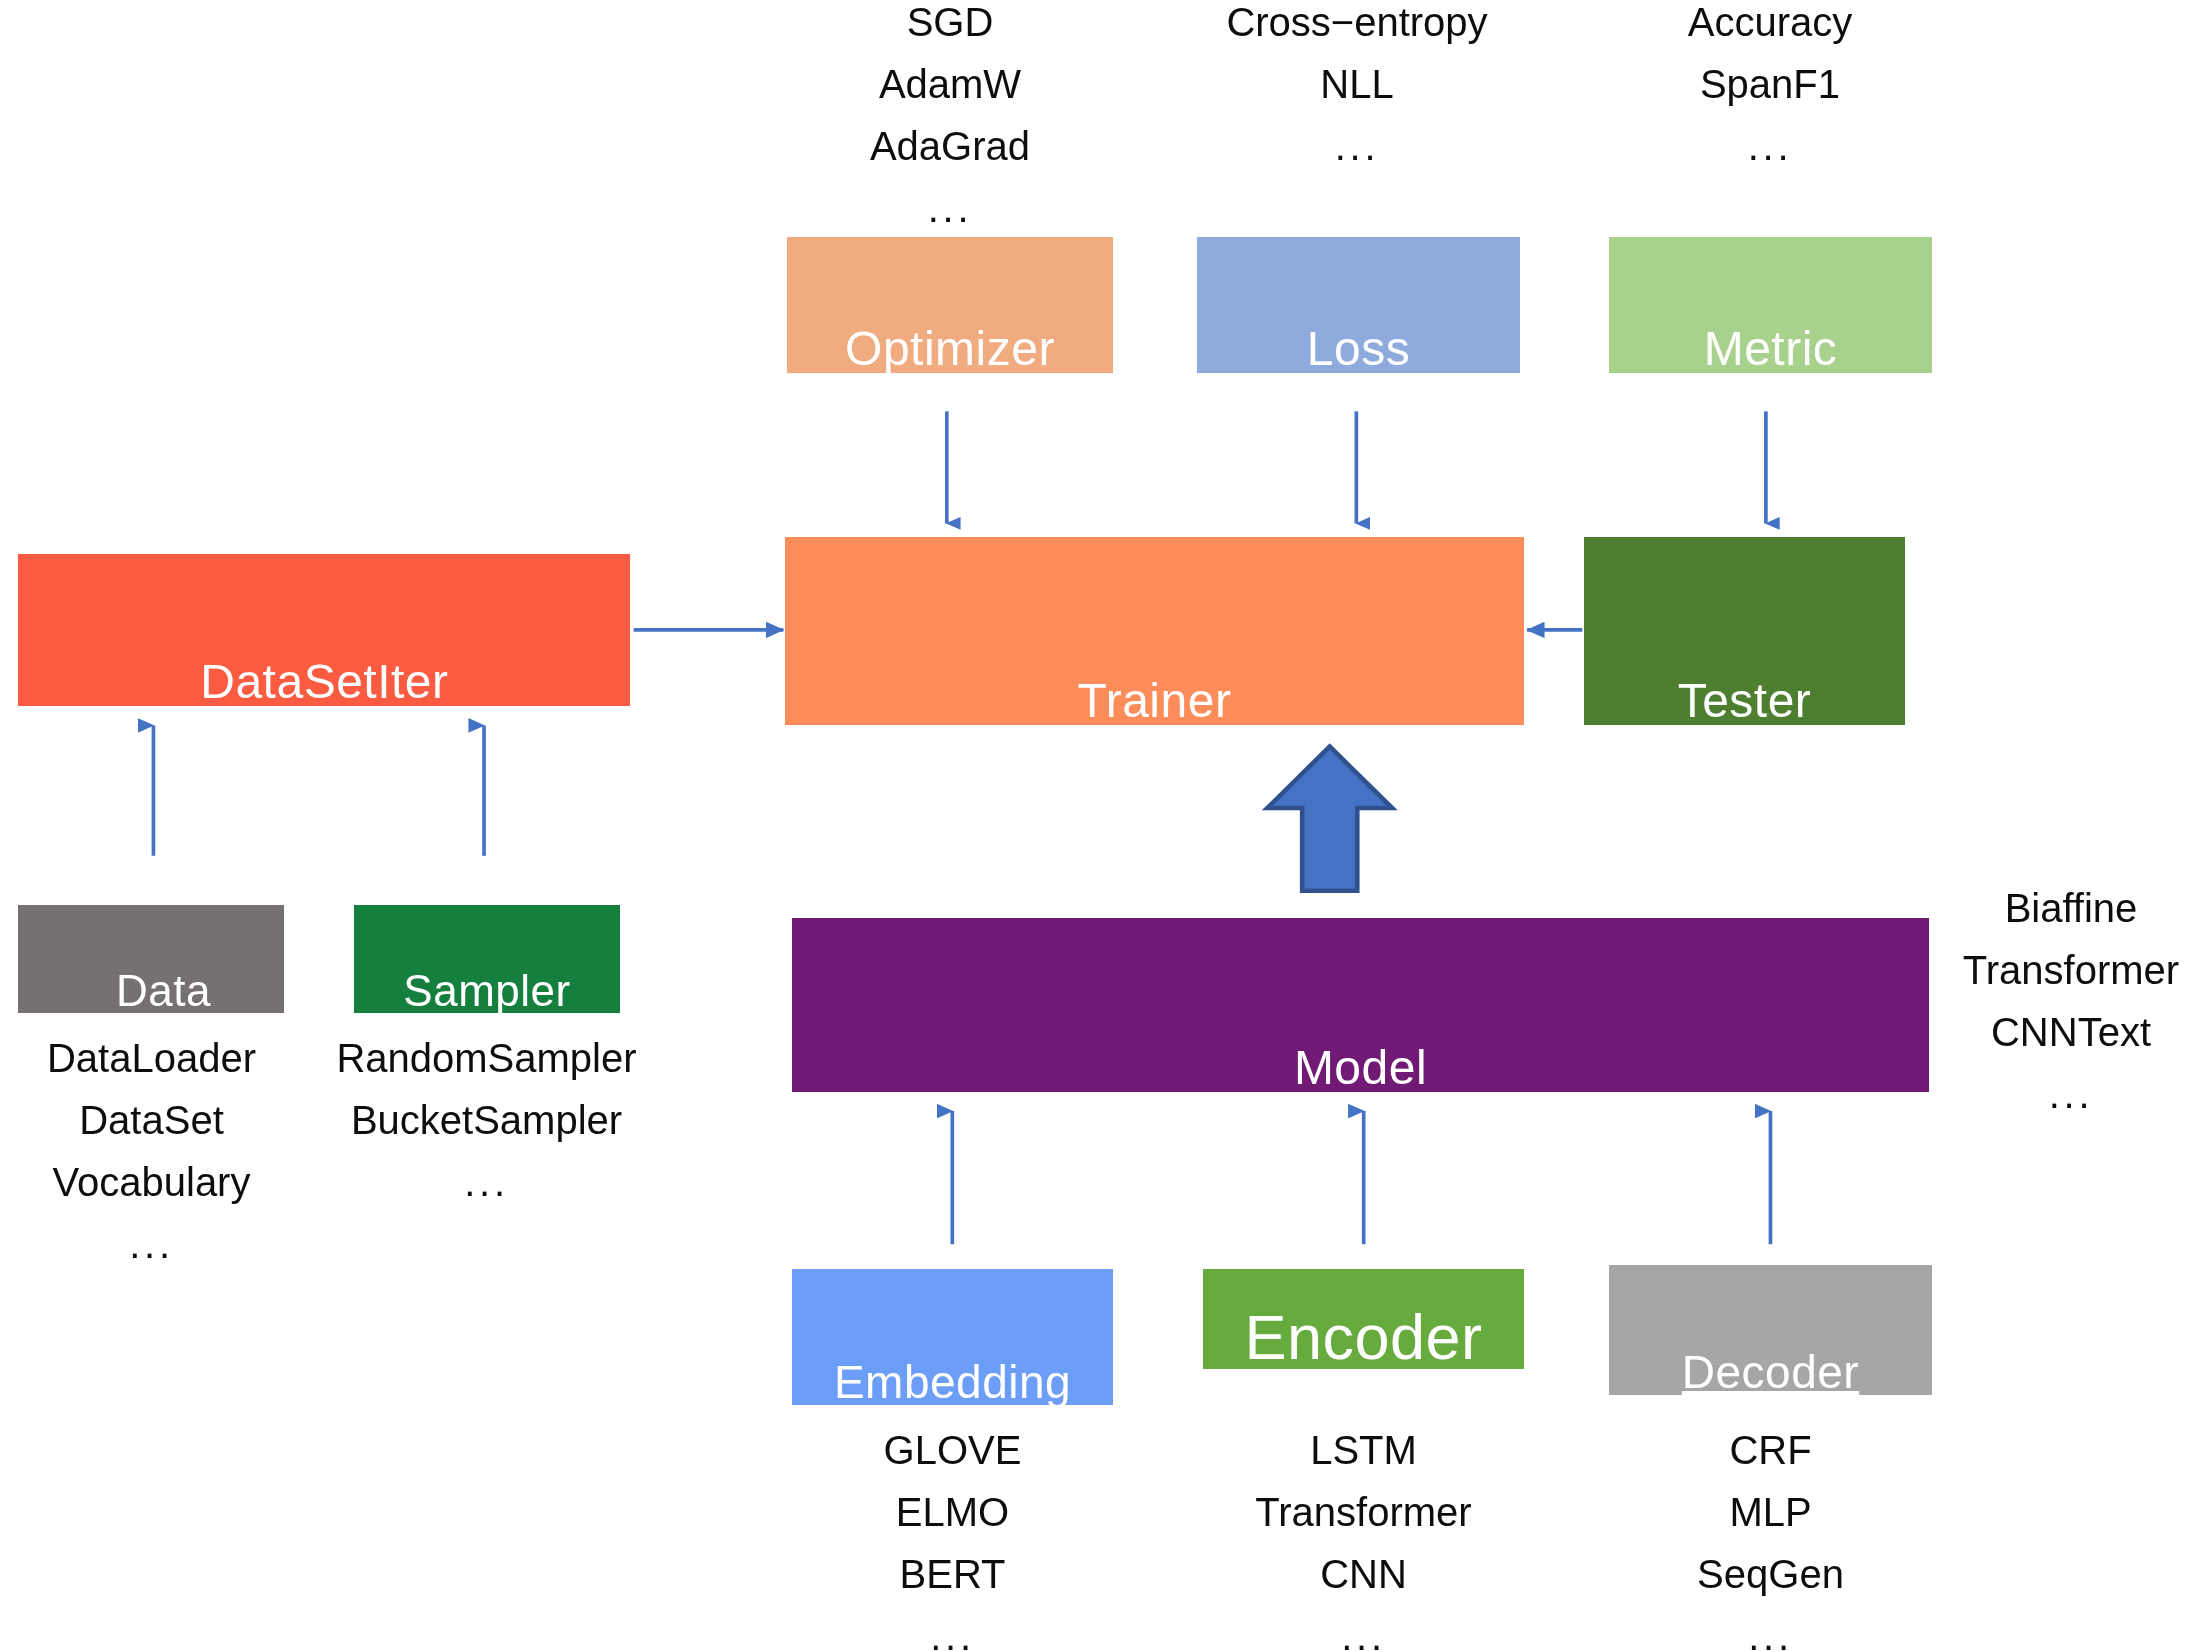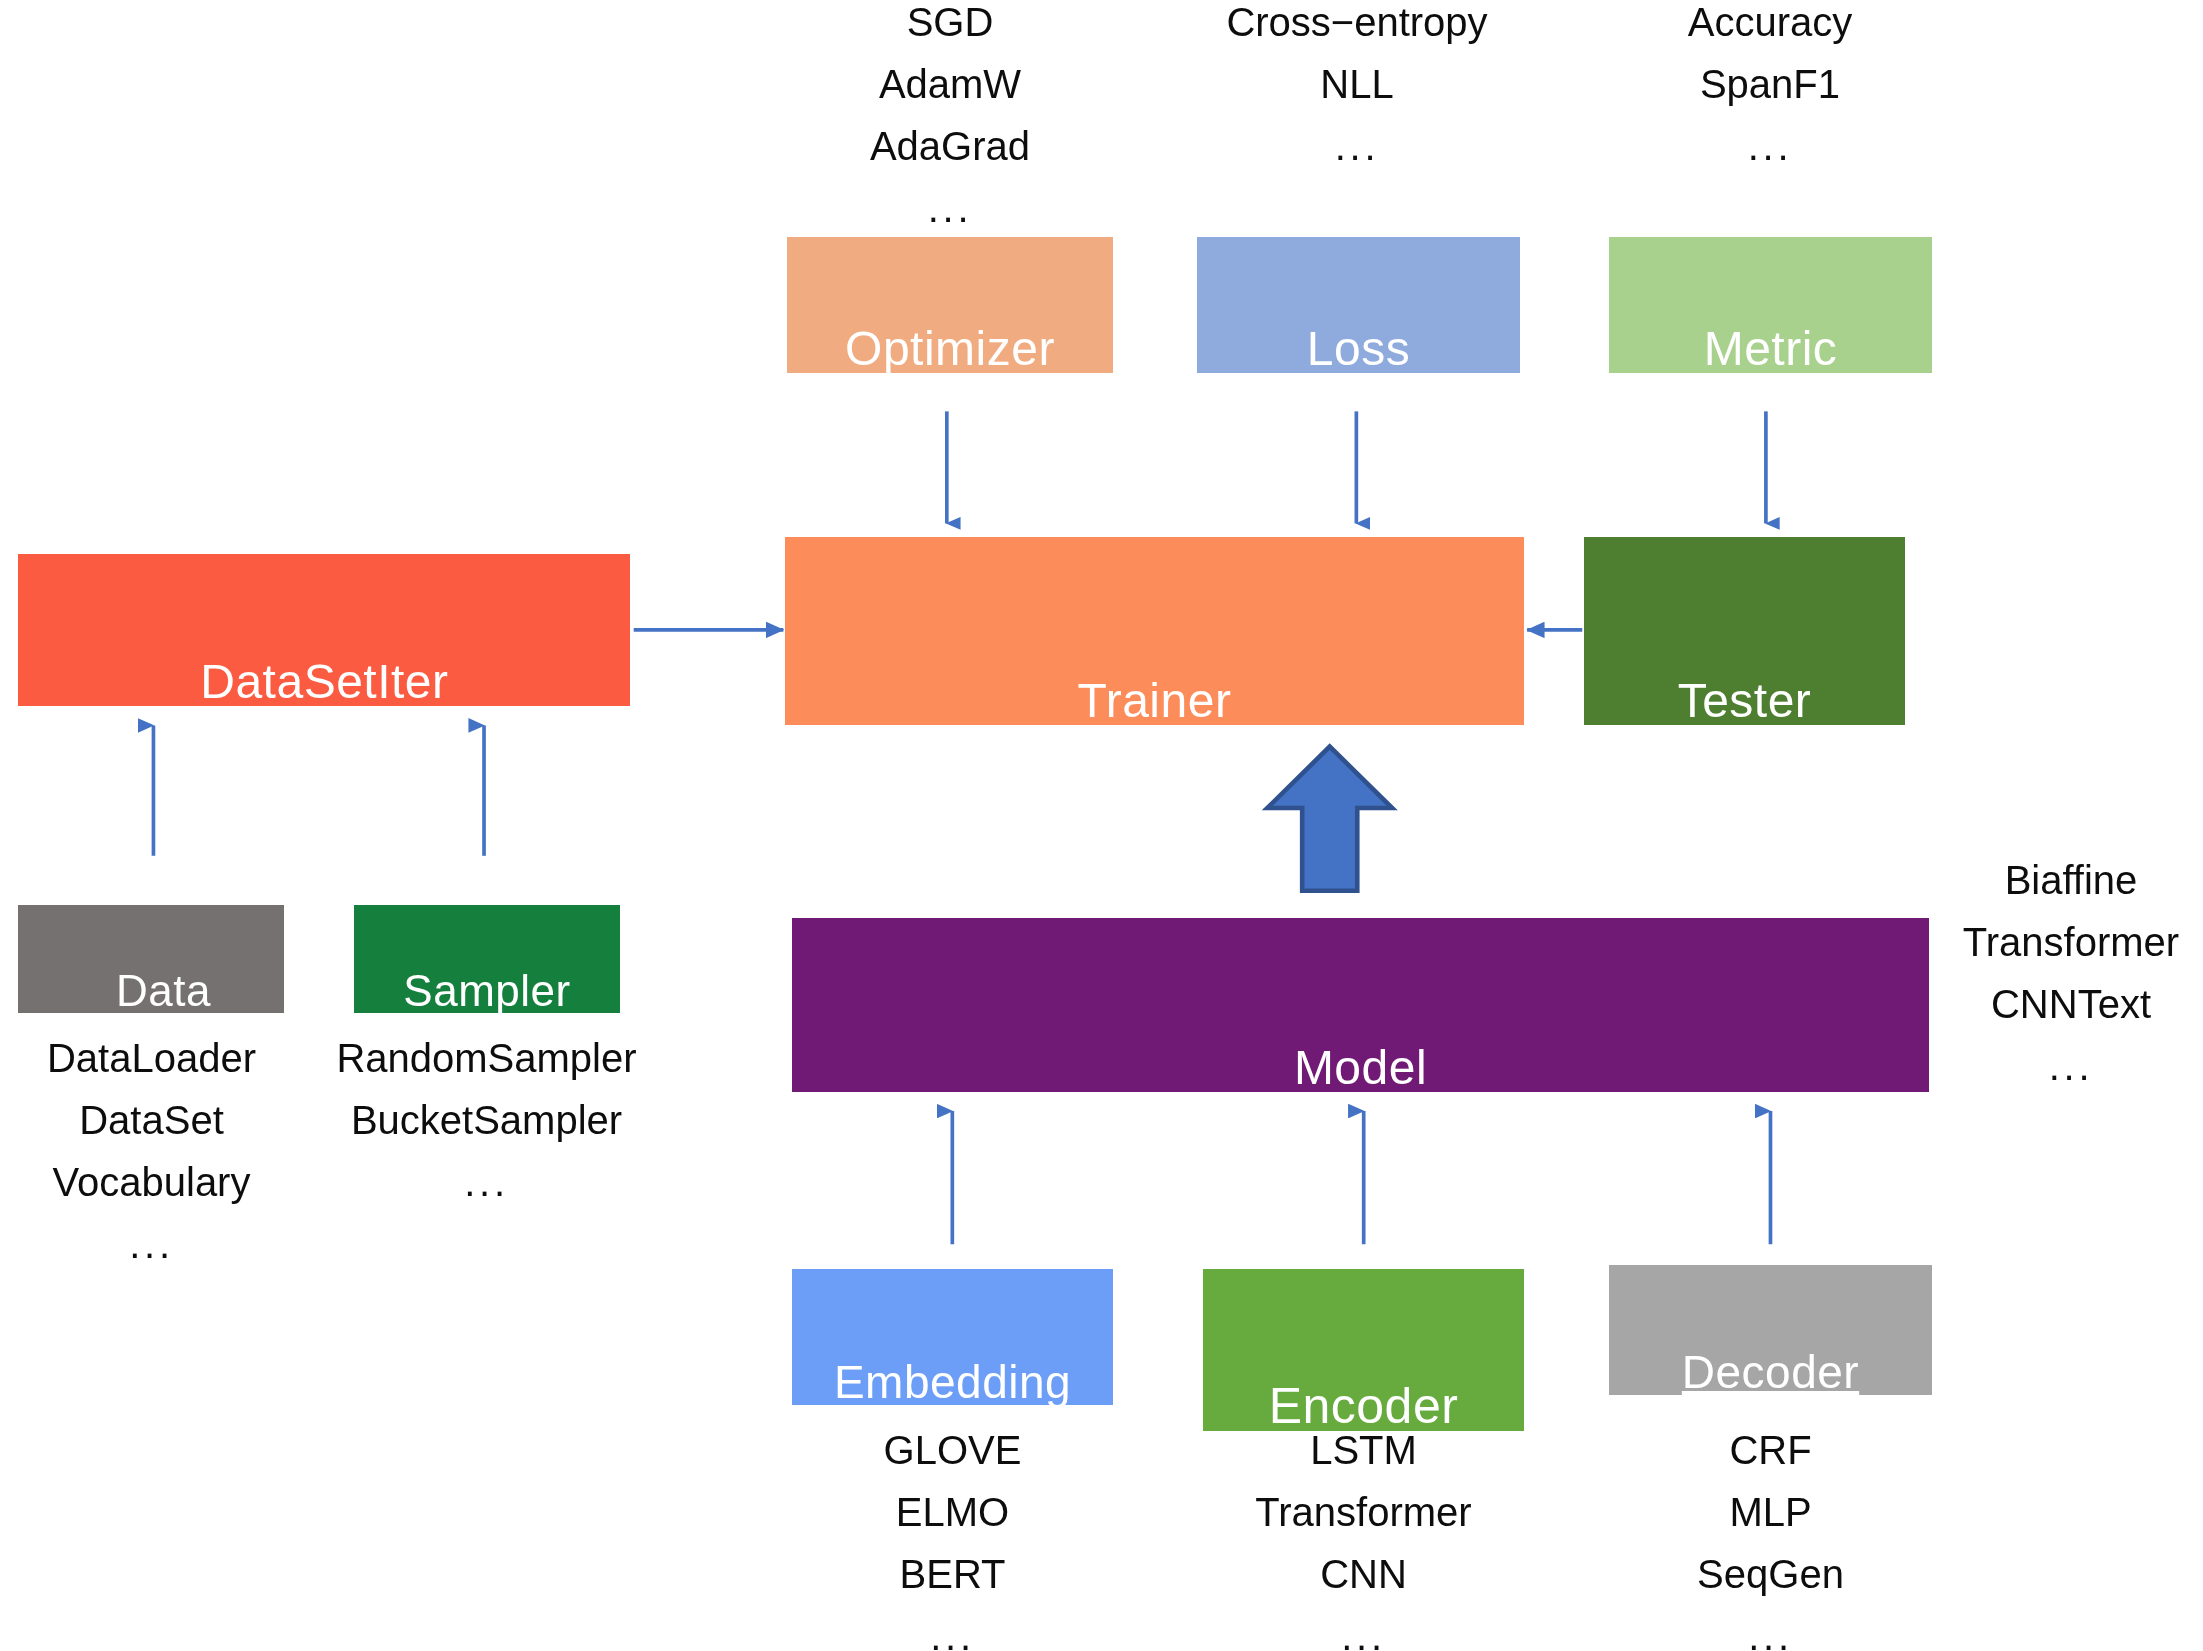--- a/index.html
+++ b/index.html
@@ -116,32 +116,32 @@
   <div class="txtcol" style="left:312px; top:1027px; width:349px;">
     <div>RandomSampler</div>
     <div>BucketSampler</div>
     <div class="dots">...</div>
   </div>
 
   <div class="box" style="left:792px; top:918px; width:1137px; height:174px; background:#701a75; font-size:48px;">
     <span class="box-label">Model</span>
   </div>
 
-  <div class="txtcol" style="left:1938px; top:849px; width:266px;">
+  <div class="txtcol" style="left:1938px; top:877px; width:266px;">
     <div>Biaffine</div>
     <div>Transformer</div>
     <div>CNNText</div>
     <div class="dots">...</div>
   </div>
 
   <div class="box" style="left:792px; top:1269px; width:321px; height:136px; background:#6C9EF8; font-size:46px;">
     <span class="box-label">Embedding</span>
   </div>
 
-  <div class="box" style="left:1203px; top:1269px; width:321px; height:162px; background:#67AB3F; font-size:50px;">
+  <div class="box" style="left:1203px; top:1269px; width:321px; height:100px; background:#67AB3F; font-size:63px;">
     <span class="box-label">Encoder</span>
   </div>
 
   <div class="box" style="left:1609px; top:1265px; width:323px; height:130px; background:#A6A6A6; font-size:46px;text-decoration:underline;">
     <span class="box-label">Decoder</span>
   </div>
 
   <div class="txtcol" style="left:792px; top:1419px; width:321px;">
     <div>GLOVE</div>
     <div>ELMO</div>

